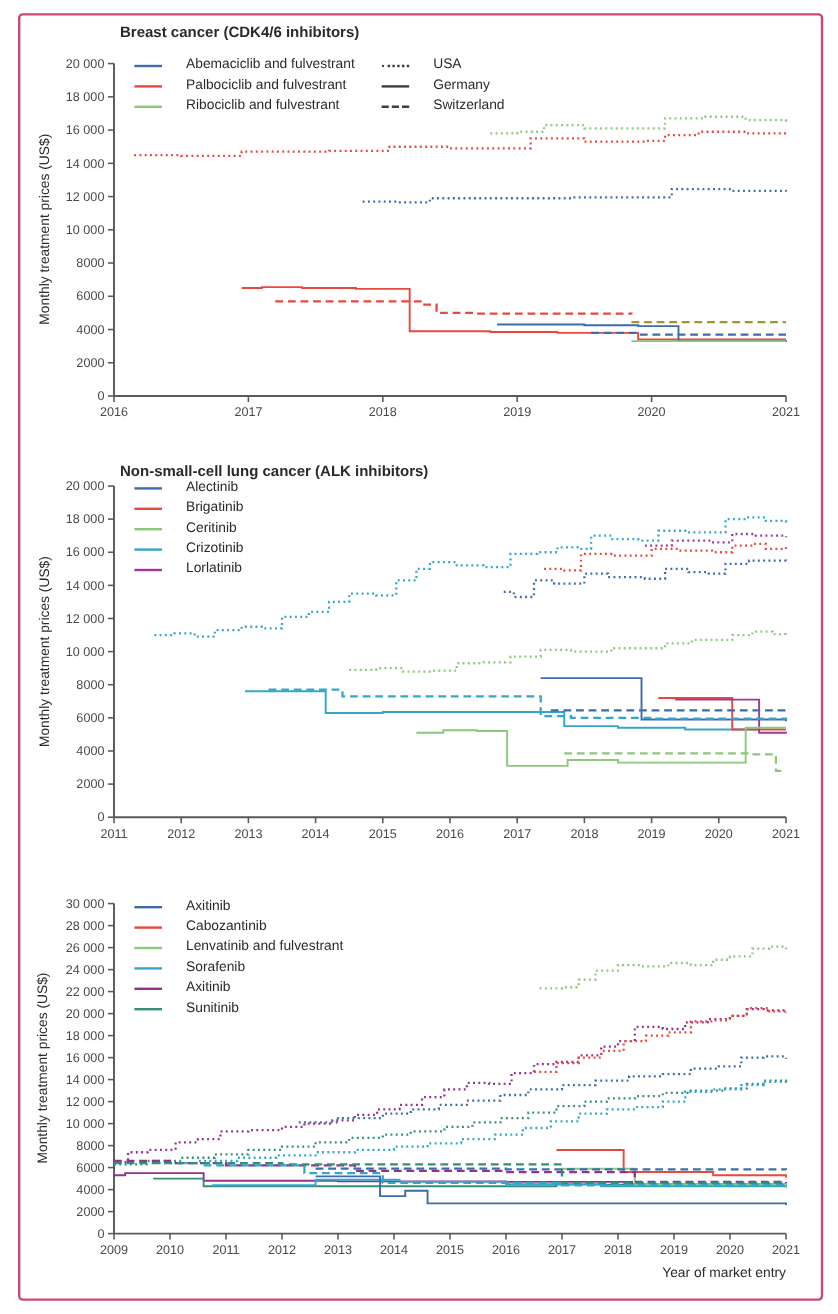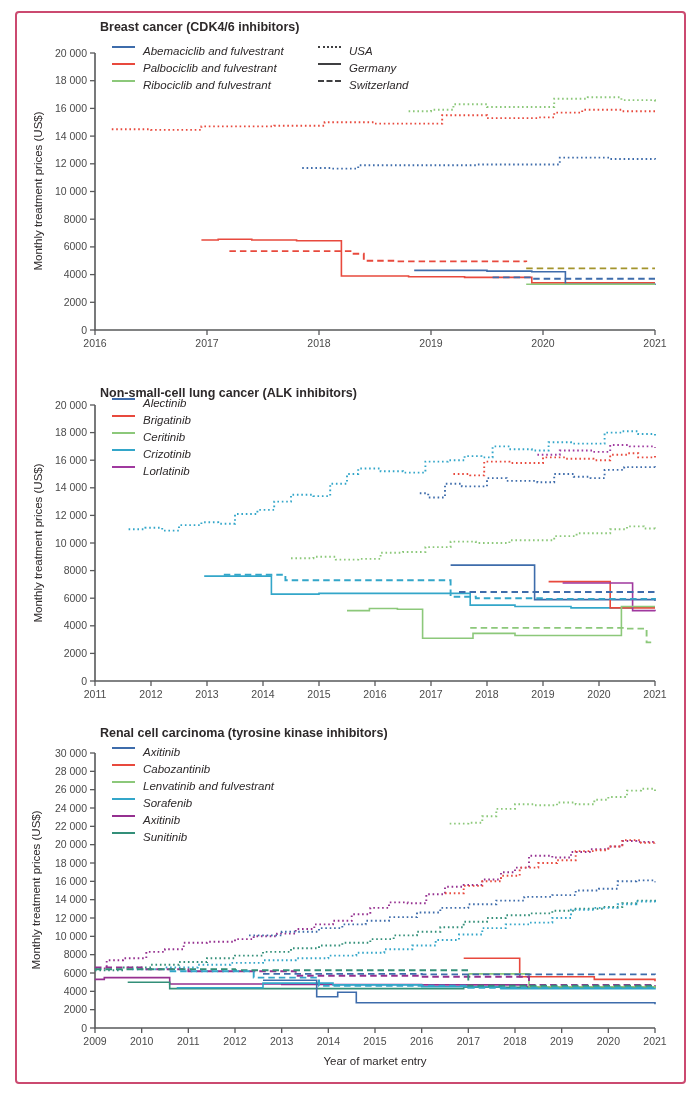--- a/index.html
+++ b/index.html
@@ -8,21 +8,21 @@
   .frame{position:absolute;left:15px;top:11px;right:12px;bottom:11px;
          border:2px solid #cb4a70;border-radius:4px;background:#fff;}
   .stage{position:absolute;inset:0;}
   svg{position:absolute;left:0;top:0;}
   svg text{font-family:"Liberation Sans",sans-serif;}
   .panel-title{position:absolute;font-size:12.5px;font-weight:bold;color:#2d292a;white-space:nowrap;}
   .ylabel{position:absolute;width:300px;height:16px;text-align:center;font-size:11.5px;
           color:#2d292a;transform:rotate(-90deg);white-space:nowrap;}
   .xlabel{position:absolute;left:95px;width:560px;text-align:center;font-size:11.5px;color:#2d292a;}
   .legend{position:absolute;display:flex;flex-direction:column;}
-  .legend-row{display:flex;align-items:flex-start;height:17px;gap:8px;font-style:italic;}
+  .legend-row{display:flex;align-items:center;height:17px;gap:20px;}
   .swatch{width:23px;height:0;border-top-width:2px;flex:0 0 23px;}
   .legend-label{font-size:11.5px;color:#2d292a;white-space:nowrap;line-height:1;}
 </style>
 </head>
 <body>
 
 <div class="stage">
   <div class="frame"></div>
 
   <svg id="charts" width="698" height="1095" viewBox="0 0 698 1095">
@@ -200,27 +200,26 @@
       <path d="M463.7,958.3H519.7V976.7H594.3V979.4H655.0V981.3" fill="none" stroke="#e8493d" stroke-width="1.6"></path>
       <path d="M468.3,973.9H529.0V986.8H655.0V988.1" fill="none" stroke="#8cc87a" stroke-width="1.6"></path>
       <path d="M95.0,967.5H141.7V969.3H188.3V971.2H295.7V975.8H421.7V976.7H529.0V984.9H655.0V985.8" fill="none" stroke="#953090" stroke-width="1.9" stroke-dasharray="6.5 4"></path>
       <path d="M95.0,969.3H235.0V970.3H468.3V985.8H655.0V986.8" fill="none" stroke="#338f79" stroke-width="1.9" stroke-dasharray="6.5 4"></path>
       <path d="M169.7,971.2H253.7V977.6H319.0V985.8H468.3V987.7H655.0V989.5" fill="none" stroke="#33a6c9" stroke-width="1.9" stroke-dasharray="6.5 4"></path>
       <path d="M263.0,973.9H421.7V974.4H655.0V974.8" fill="none" stroke="#3e6cab" stroke-width="1.9" stroke-dasharray="6.5 4"></path>
     </svg>
 
   <div class="panel-title" style="left:100px;top:20px;text-align:center;">Breast cancer (CDK4/6 inhibitors)</div>
   <div class="panel-title" style="left:100px;top:386px;">Non-small-cell lung cancer (ALK inhibitors)</div>
-  <div class="panel-title" style="left:100px;top:726px;">Renal cell carcinoma (tyrosine kinase inhibitors)</div>
 
   <div class="ylabel" style="left:-110px;top:183px;">Monthly treatment prices (US$)</div>
   <div class="ylabel" style="left:-110px;top:535px;">Monthly treatment prices (US$)</div>
   <div class="ylabel" style="left:-112px;top:882px;">Monthly treatment prices (US$)</div>
 
-  <div class="xlabel" style="top:1055px;">Year of market entry</div>
+  <div class="xlabel" style="top:1055px;text-align:right;">Year of market entry</div>
 
   <div class="legend" style="left:112px;top:46px;">
       <div class="legend-row">
         <span class="swatch" style="border-top-style:solid;border-top-color:#3e6cab;border-top-width:2.5px;"></span>
         <span class="legend-label">Abemaciclib and fulvestrant</span>
       </div>
       <div class="legend-row">
         <span class="swatch" style="border-top-style:solid;border-top-color:#e8493d;border-top-width:2.5px;"></span>
         <span class="legend-label">Palbociclib and fulvestrant</span>
       </div>

